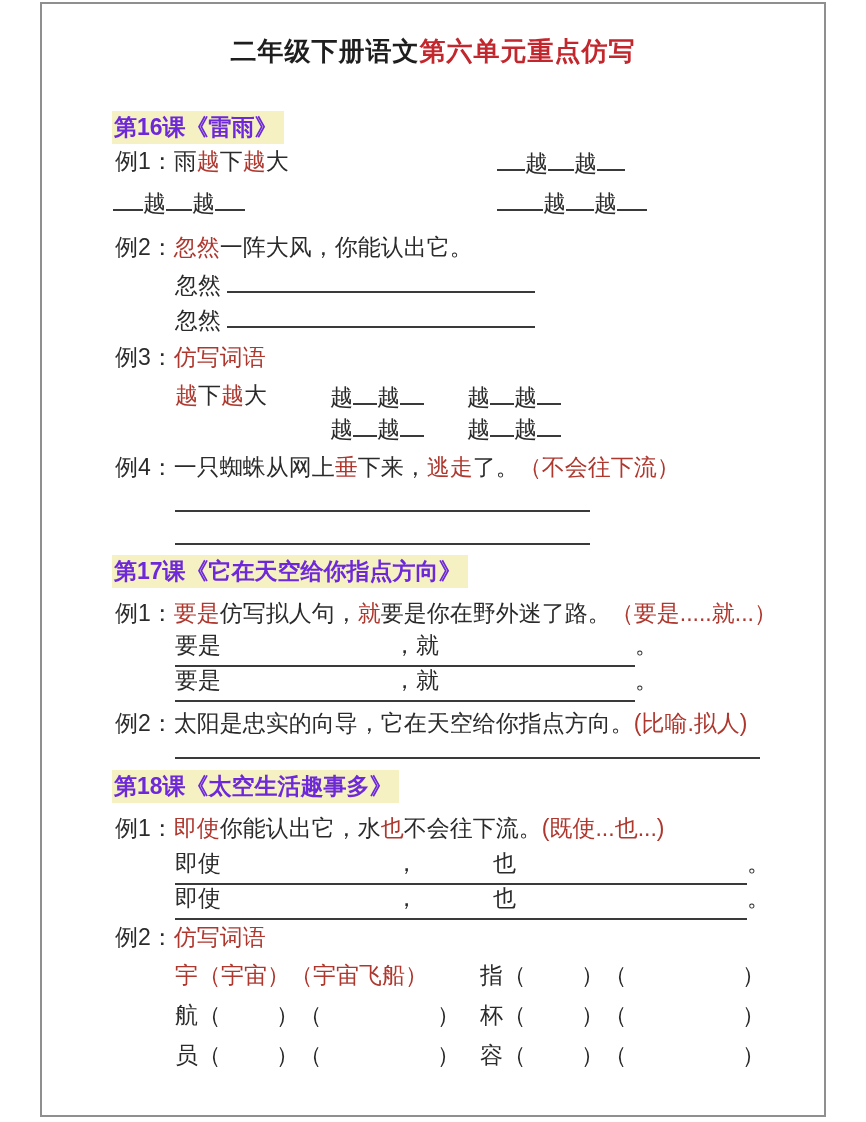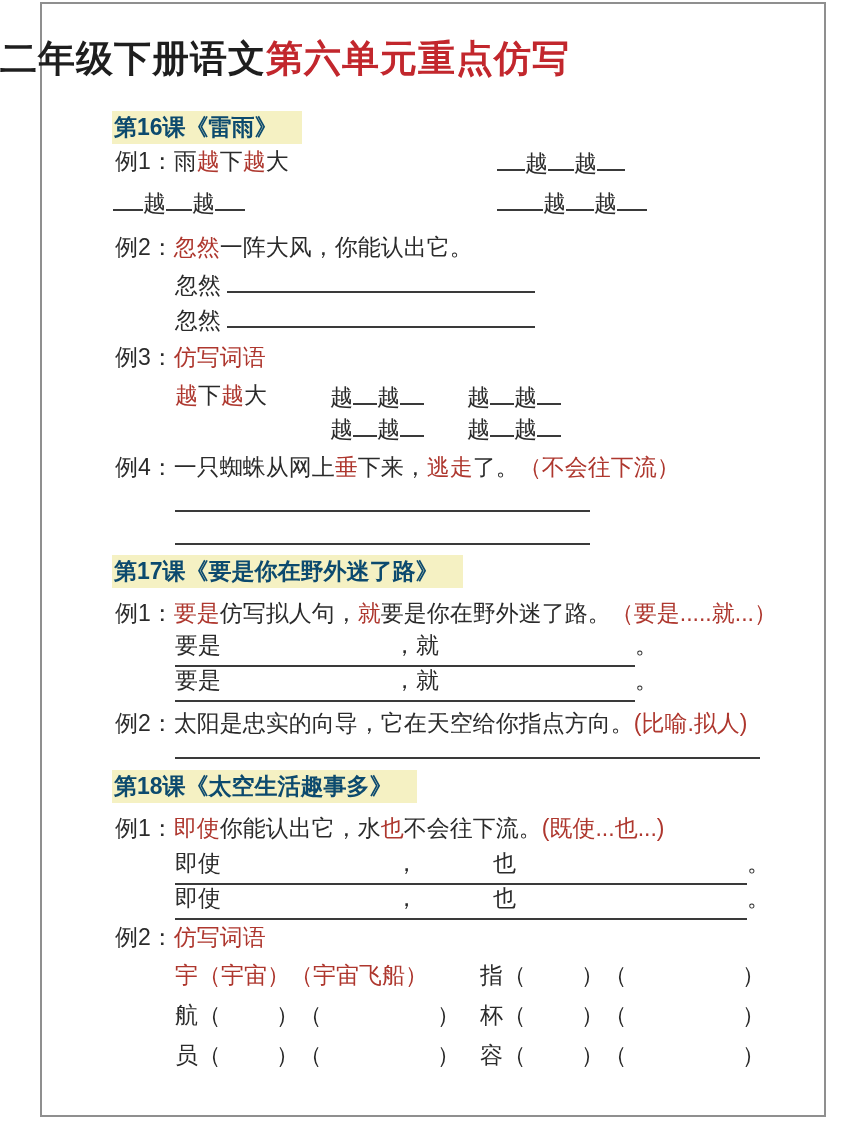--- a/index.html
+++ b/index.html
@@ -7,27 +7,27 @@
     width:866px;height:1122px;position:relative;background:#ffffff;
     font-family:"Liberation Sans","DejaVu Sans",sans-serif;
     color:#2b2b2b;overflow:hidden;
   }
   .frame{
     position:absolute;left:40px;top:2px;width:786px;height:1115px;
     border:2px solid #8f8f8f;box-sizing:border-box;background:#fff;
   }
   .abs{position:absolute;white-space:nowrap;}
   .title{
-    left:0;right:0;top:34px;
-    font-size:37px;font-weight:bold;letter-spacing:1px;color:#1e1e1e;
+    left:0;right:0;top:34px;text-align:center;
+    font-size:26px;font-weight:bold;letter-spacing:1px;color:#1e1e1e;
   }
   .title .red{color:#c2272d;}
   .heading{
-    font-size:23px;font-weight:bold;color:#0c4a6e;
-    background:#f5f1c3;padding:3px 24px 4px 2px;
+    font-size:23px;font-weight:bold;color:#6d28d9;
+    background:#f5f1c3;padding:3px 6px 4px 2px;
   }
   .row{font-size:23px;line-height:30px;color:#2b2b2b;}
   .red{color:#ae372e;}
   .blank{
     display:inline-block;border-bottom:2px solid #3a3a3a;height:1em;
     vertical-align:baseline;
   }
   .w24{width:24px}.w26{width:26px}.w28{width:28px}.w30{width:30px}
   .w46{width:46px}.w308{width:308px}
   .uline{
@@ -95,21 +95,21 @@
   <span>越</span><span class="blank w24"></span><span>越</span><span class="blank w24"></span>
 </div>
 
 <div class="abs row" style="left:115px;top:452px">
   <span>例4：</span><span>一只蜘蛛从网上</span><span class="red">垂</span><span>下来，</span><span class="red">逃走</span><span>了。</span><span class="red">（不会往下流）</span>
 </div>
 <div class="uline" style="left:175px;top:510px;width:415px"></div>
 <div class="uline" style="left:175px;top:543px;width:415px"></div>
 
 <div class="abs" style="left:112px;top:556px">
-  <span class="heading">第17课《要是你在野外迷了路》</span>
+  <span class="heading">第17课《它在天空给你指点方向》</span>
 </div>
 
 <div class="abs row" style="left:115px;top:598px">
   <span>例1：</span><span class="red">要是</span><span>仿写拟人句，</span><span class="red">就</span><span>要是你在野外迷了路。</span><span class="red">（要是.....就...）</span>
 </div>
 <div class="abs row" style="left:175px;top:630px">
   <span class="fillbox" style="width:460px">
     <span>要是</span>
     <span style="margin-left:172px">，</span>
     <span>就</span>

